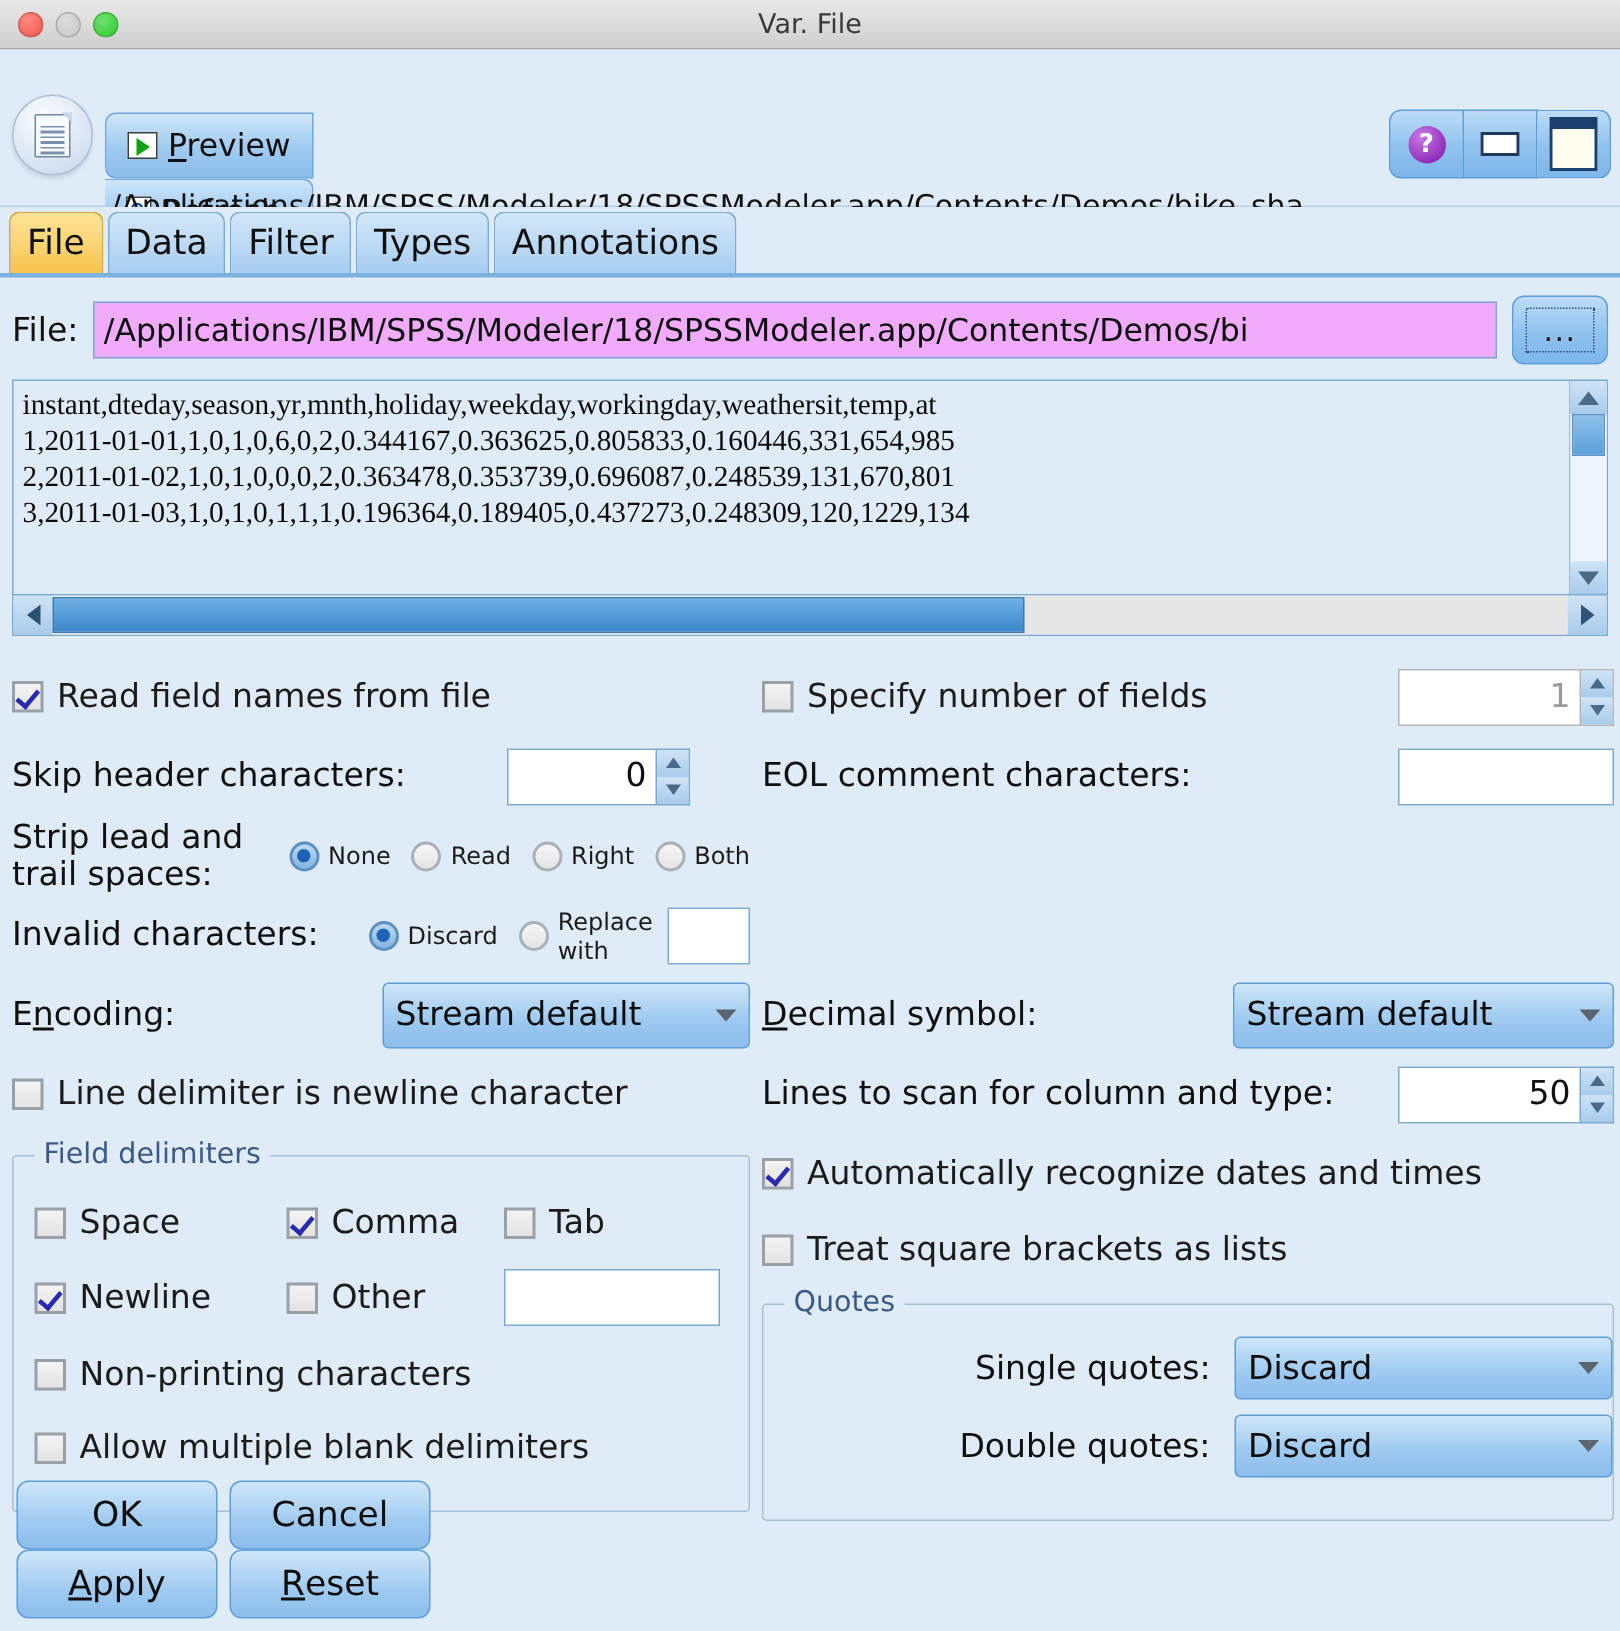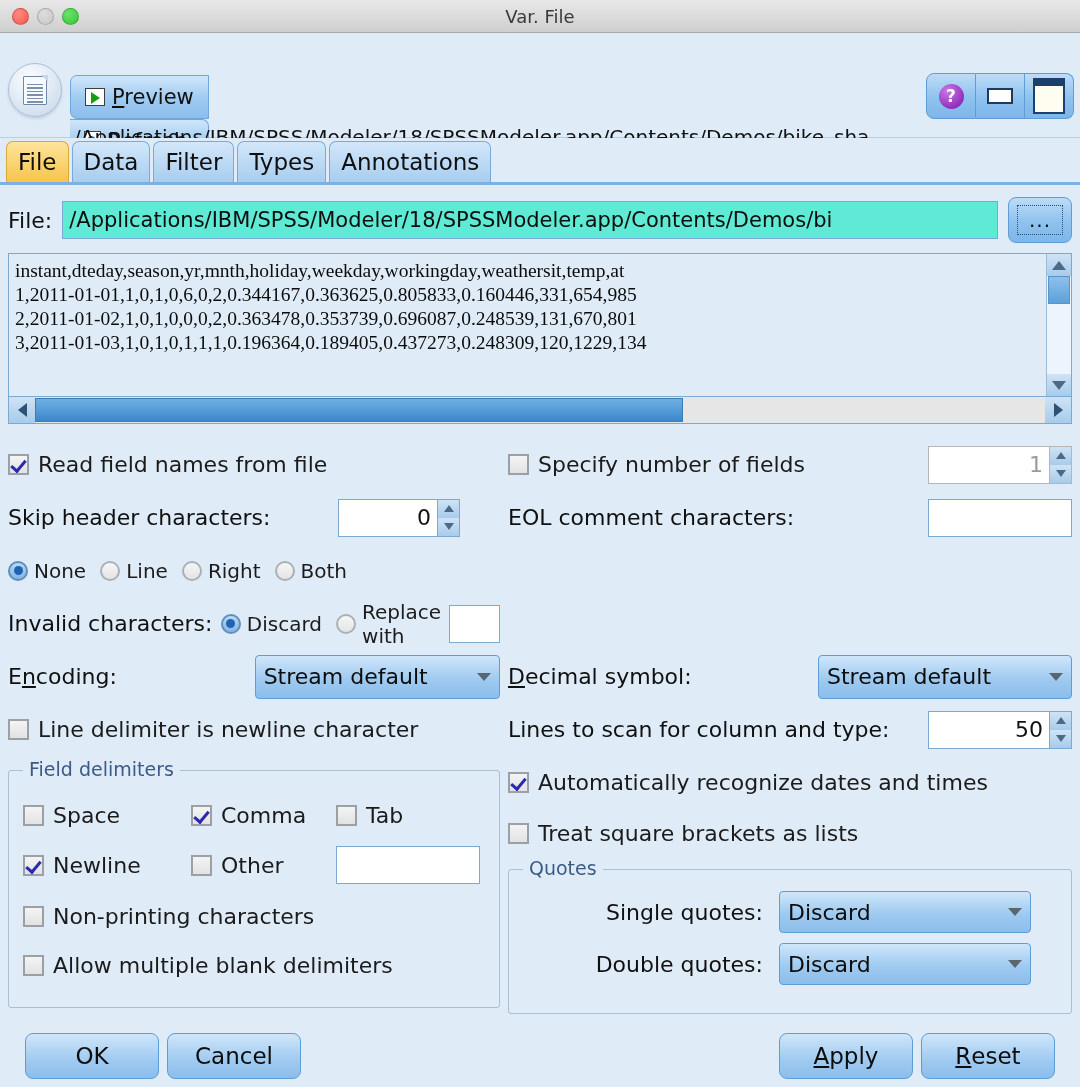--- a/index.html
+++ b/index.html
@@ -193,21 +193,21 @@
   .body-area { padding: 0 8px; }
 
   .file-row {
     margin-top: 12px;
     display: flex; align-items: center; gap: 10px;
   }
   .lbl { font-size: 22px; color: #101010; }
   .file-input {
     flex: 1;
     height: 38px;
-    background: #5eead4;
+    background: #f0abfc;
     border: 1px solid #7aa9d2;
     font-family: "DejaVu Sans", "Liberation Sans", sans-serif;
     font-size: 21px;
     padding: 0 6px;
     color: #0d0d0d;
     box-sizing: border-box;
     white-space: nowrap;
     overflow: hidden;
     display: flex; align-items: center;
   }
@@ -326,21 +326,21 @@
   .rb.checked {
     border-color: #5d8fc0;
     background: linear-gradient(#bcd9f2, #86b5e0);
   }
   .rb.checked:after {
     content: "";
     width: 9px; height: 9px; border-radius: 50%;
     background: #1f63b8;
   }
   .chk-item { display: flex; align-items: center; gap: 9px; font-size: 22px; }
-  .rad-item { display: flex; align-items: center; gap: 6px; font-size: 20px; }
+  .rad-item { display: flex; align-items: center; gap: 6px; font-size: 16px; }
 
   
   .spinner { display: flex; align-items: stretch; }
   .spin-field {
     width: 100px; height: 38px;
     background: #ffffff;
     border: 1px solid #7aa9d2;
     box-sizing: border-box;
     font-size: 22px;
     text-align: right;
@@ -401,37 +401,39 @@
     justify-content: space-between;
     height: 42px;
   }
 
   
   .group {
     border: 1px solid #a9bfd4;
     border-radius: 3px;
     position: relative;
     box-sizing: border-box;
+    padding-left: 44px;
   }
   .group-title {
     position: absolute;
     top: -13px; left: 14px;
     background: #dfecf8;
     padding: 0 6px;
     font-size: 19px;
     color: #3b5a86;
   }
 
   
   .footer {
     position: absolute;
     left: 0; right: 0; bottom: 8px;
-    padding: 0 25px;
+    padding: 0 11px;
     display: flex; justify-content: space-between;
     box-sizing: border-box;
+    flex-direction: column;
   }
   .btn-grp { display: flex; gap: 8px; }
   .btn {
     min-width: 100px;
     height: 44px;
     padding: 0 16px;
     border-radius: 8px;
     border: 1px solid #5d9ed9;
     background: linear-gradient(#cfe6fa, #9fcaf0 60%, #8cbdec);
     font-size: 23px;
@@ -567,27 +569,28 @@
                 <span class="arrow-up"></span>
               </div>
             <div class="spin-b">
                 <span class="arrow-down"></span>
               </div>
           </div>
         </div>
       </div>
 
       <div class="opt-row">
+        <span class="lbl" style="width:335px">Strip lead and trail spaces:</span>
         <div class="rad-item" style="margin-right:14px">
           <span class="rb checked"></span>
           <span>None</span>
         </div>
         <div class="rad-item" style="margin-right:14px">
           <span class="rb"></span>
-          <span>Line</span>
+          <span>Read</span>
         </div>
         <div class="rad-item" style="margin-right:14px">
           <span class="rb"></span>
           <span>Right</span>
         </div>
         <div class="rad-item">
           <span class="rb"></span>
           <span>Both</span>
         </div>
       </div>

